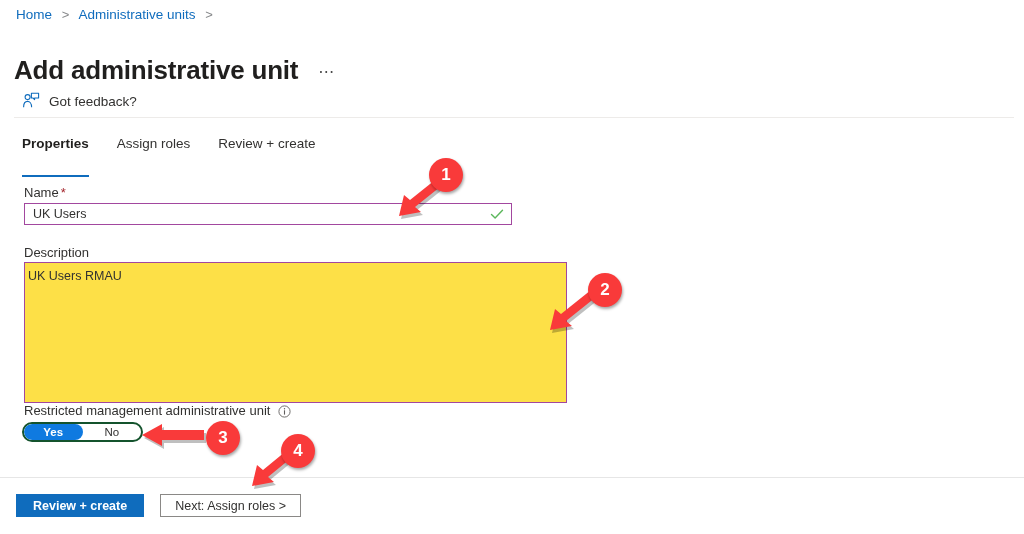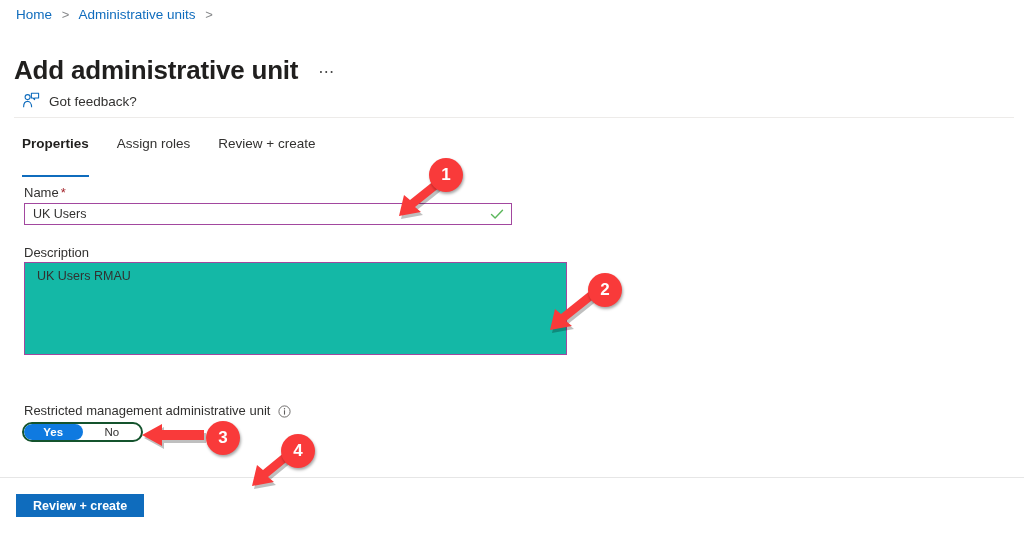--- a/index.html
+++ b/index.html
@@ -182,31 +182,31 @@
     height: 16px;
     margin-right: 6px;
     flex: 0 0 auto;
   }
 
   .desc-textarea {
     position: absolute;
     left: 24px;
     top: 262px;
     width: 543px;
-    height: 93px;
+    height: 141px;
     border: 1px solid #a2479f;
     box-sizing: border-box;
     font-family: "Liberation Sans", sans-serif;
     font-size: 12.5px;
     color: #323130;
-    padding: 5px 12px;
+    padding: 5px 3px;
     resize: none;
     outline: none;
     line-height: 16px;
-    background: #14b8a6;
+    background: #fde047;
   }
 
   
   .yesno {
     position: absolute;
     left: 22px;
     top: 422px;
     width: 121px;
     height: 20px;
     border: 2px solid #14532d;
@@ -370,20 +370,21 @@
   </span>
 </div>
 <div class="yesno">
   <div class="yesno-opt selected">Yes</div>
   <div class="yesno-opt">No</div>
 </div>
 
 <div class="divider-bottom"></div>
 <div class="footer">
   <button class="btn-primary">Review + create</button>
+  <button class="btn-default">Next: Assign roles &gt;</button>
 </div>
 
 <div class="annotation-layer">
 
   <svg class="arrow-svg arrow-1" width="60" height="42" viewBox="0 0 60 42" xmlns="http://www.w3.org/2000/svg">
     <g transform="translate(1,1)">
       <path d="M54 2 L24 26 L30 31 L8 35 L13 14 L19 19 L49 -5 Z" fill="rgba(0,0,0,0.25)" transform="translate(2,3)"></path>
       <path d="M54 2 L24 26 L30 31 L8 35 L13 14 L19 19 L49 -5 Z" fill="#f93a3a"></path>
     </g>
   </svg>

